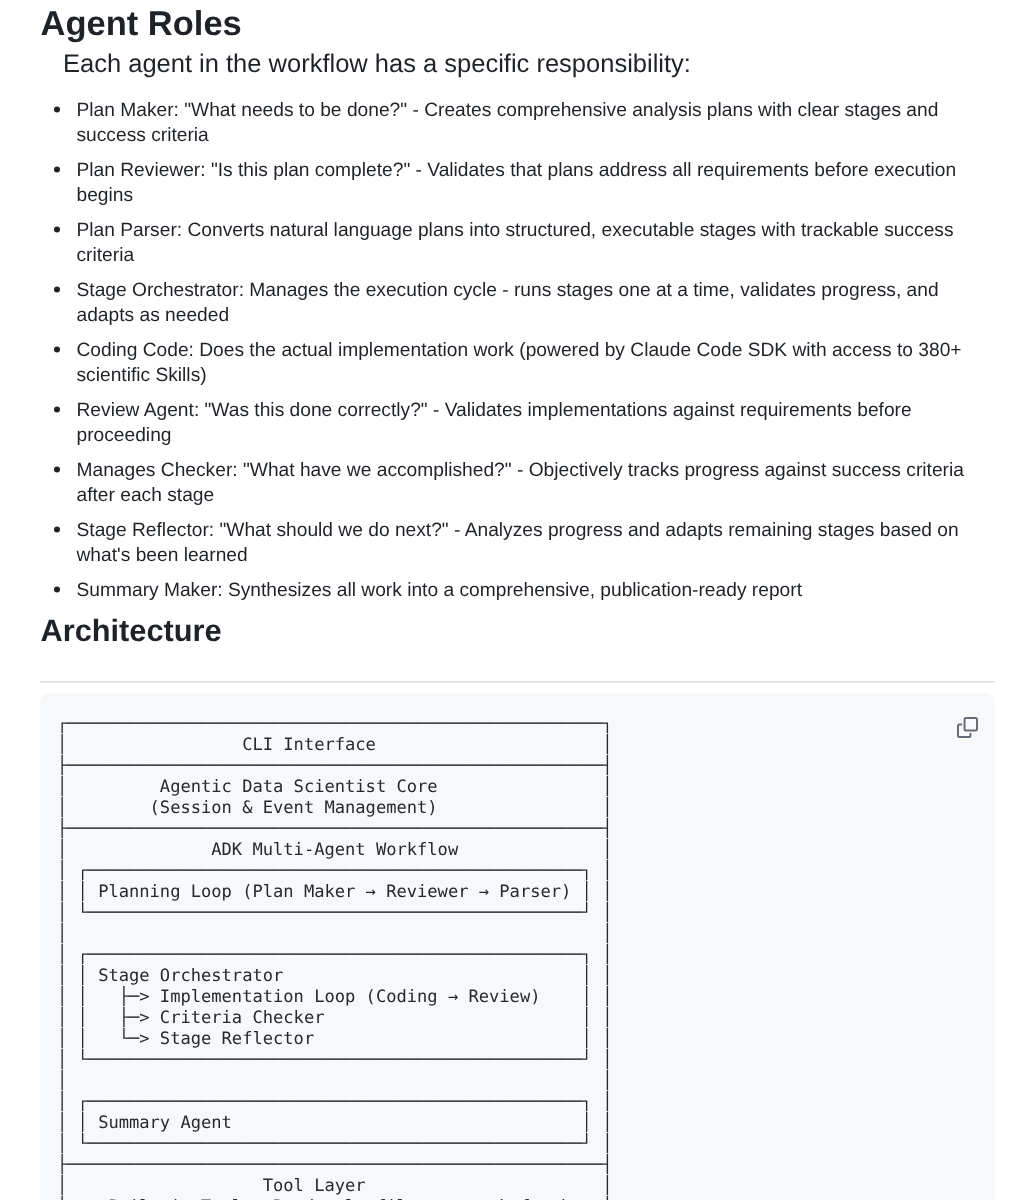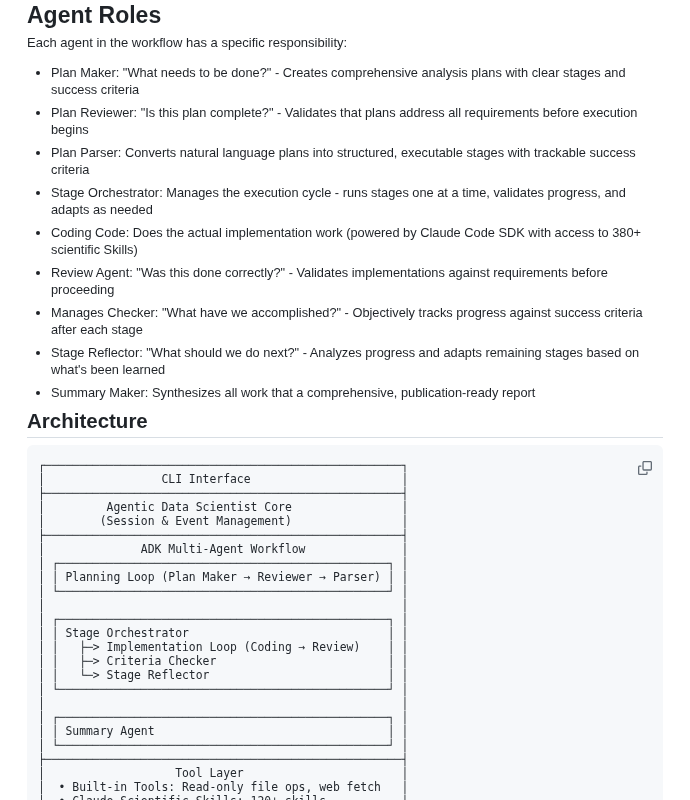--- a/index.html
+++ b/index.html
@@ -13,39 +13,39 @@
     font-family: "Liberation Sans", sans-serif;
     padding: 5px 27px 0 27px;
   }
   .h3 {
     font-size: 23px;
     line-height: 20px;
     font-weight: 700;
     margin: 0 0 9px 0;
   }
   .intro {
-    font-size: 13px;
+    font-size: 17px;
     line-height: 17px;
-    margin: 0 0 13px 0;
+    margin: 0 0 13px 15px;
   }
   ul.agent-list {
     margin: 0 0 6px 0;
     padding-left: 24px;
     font-size: 12.8px;
     line-height: 17px;
   }
   ul.agent-list li { margin: 0; }
   ul.agent-list li + li { margin-top: 6px; }
   ul.agent-list strong { font-weight: 400; }
   .h2 {
     font-size: 20.5px;
     line-height: 23px;
     font-weight: 700;
     margin: 8px 0 7px 0;
-    padding-bottom: 5px;
+    padding-bottom: 22px;
     border-bottom: 1px solid #d8dee4;
   }
   .code-block {
     position: relative;
     background: #f6f8fa;
     border-radius: 6px;
   }
   .code-block pre {
     margin: 0;
     padding: 13px 10px 12px 11px;
@@ -80,21 +80,21 @@
 
 <ul class="agent-list">
   <li><strong>Plan Maker</strong><span>: "What needs to be done?" - Creates comprehensive analysis plans with clear stages and success criteria</span></li>
   <li><strong>Plan Reviewer</strong><span>: "Is this plan complete?" - Validates that plans address all requirements before execution begins</span></li>
   <li><strong>Plan Parser</strong><span>: Converts natural language plans into structured, executable stages with trackable success criteria</span></li>
   <li><strong>Stage Orchestrator</strong><span>: Manages the execution cycle - runs stages one at a time, validates progress, and adapts as needed</span></li>
   <li><strong>Coding Code</strong><span>: Does the actual implementation work (powered by Claude Code SDK with access to 380+ scientific Skills)</span></li>
   <li><strong>Review Agent</strong><span>: "Was this done correctly?" - Validates implementations against requirements before proceeding</span></li>
   <li><strong>Manages Checker</strong><span>: "What have we accomplished?" - Objectively tracks progress against success criteria after each stage</span></li>
   <li><strong>Stage Reflector</strong><span>: "What should we do next?" - Analyzes progress and adapts remaining stages based on what's been learned</span></li>
-  <li><strong>Summary Maker</strong><span>: Synthesizes all work that a comprehensive, publication-ready report</span></li>
+  <li><strong>Summary Maker</strong><span>: Synthesizes all work into a comprehensive, publication-ready report</span></li>
 </ul>
 
 <h2 class="h2">Architecture</h2>
 
 <div class="code-block">
   <button class="copy-button" type="button">
     <span>
       <svg width="14" height="14" viewBox="0 0 16 16" aria-hidden="true">
         <path fill="#636c76" d="M0 6.75C0 5.784.784 5 1.75 5h1.5a.75.75 0 0 1 0 1.5h-1.5a.25.25 0 0 0-.25.25v7.5c0 .138.112.25.25.25h7.5a.25.25 0 0 0 .25-.25v-1.5a.75.75 0 0 1 1.5 0v1.5A1.75 1.75 0 0 1 9.25 16h-7.5A1.75 1.75 0 0 1 0 14.25Z"></path>
         <path fill="#636c76" d="M5 1.75C5 .784 5.784 0 6.75 0h7.5C15.216 0 16 .784 16 1.75v7.5A1.75 1.75 0 0 1 14.25 11h-7.5A1.75 1.75 0 0 1 5 9.25Zm1.75-.25a.25.25 0 0 0-.25.25v7.5c0 .138.112.25.25.25h7.5a.25.25 0 0 0 .25-.25v-7.5a.25.25 0 0 0-.25-.25Z"></path>

